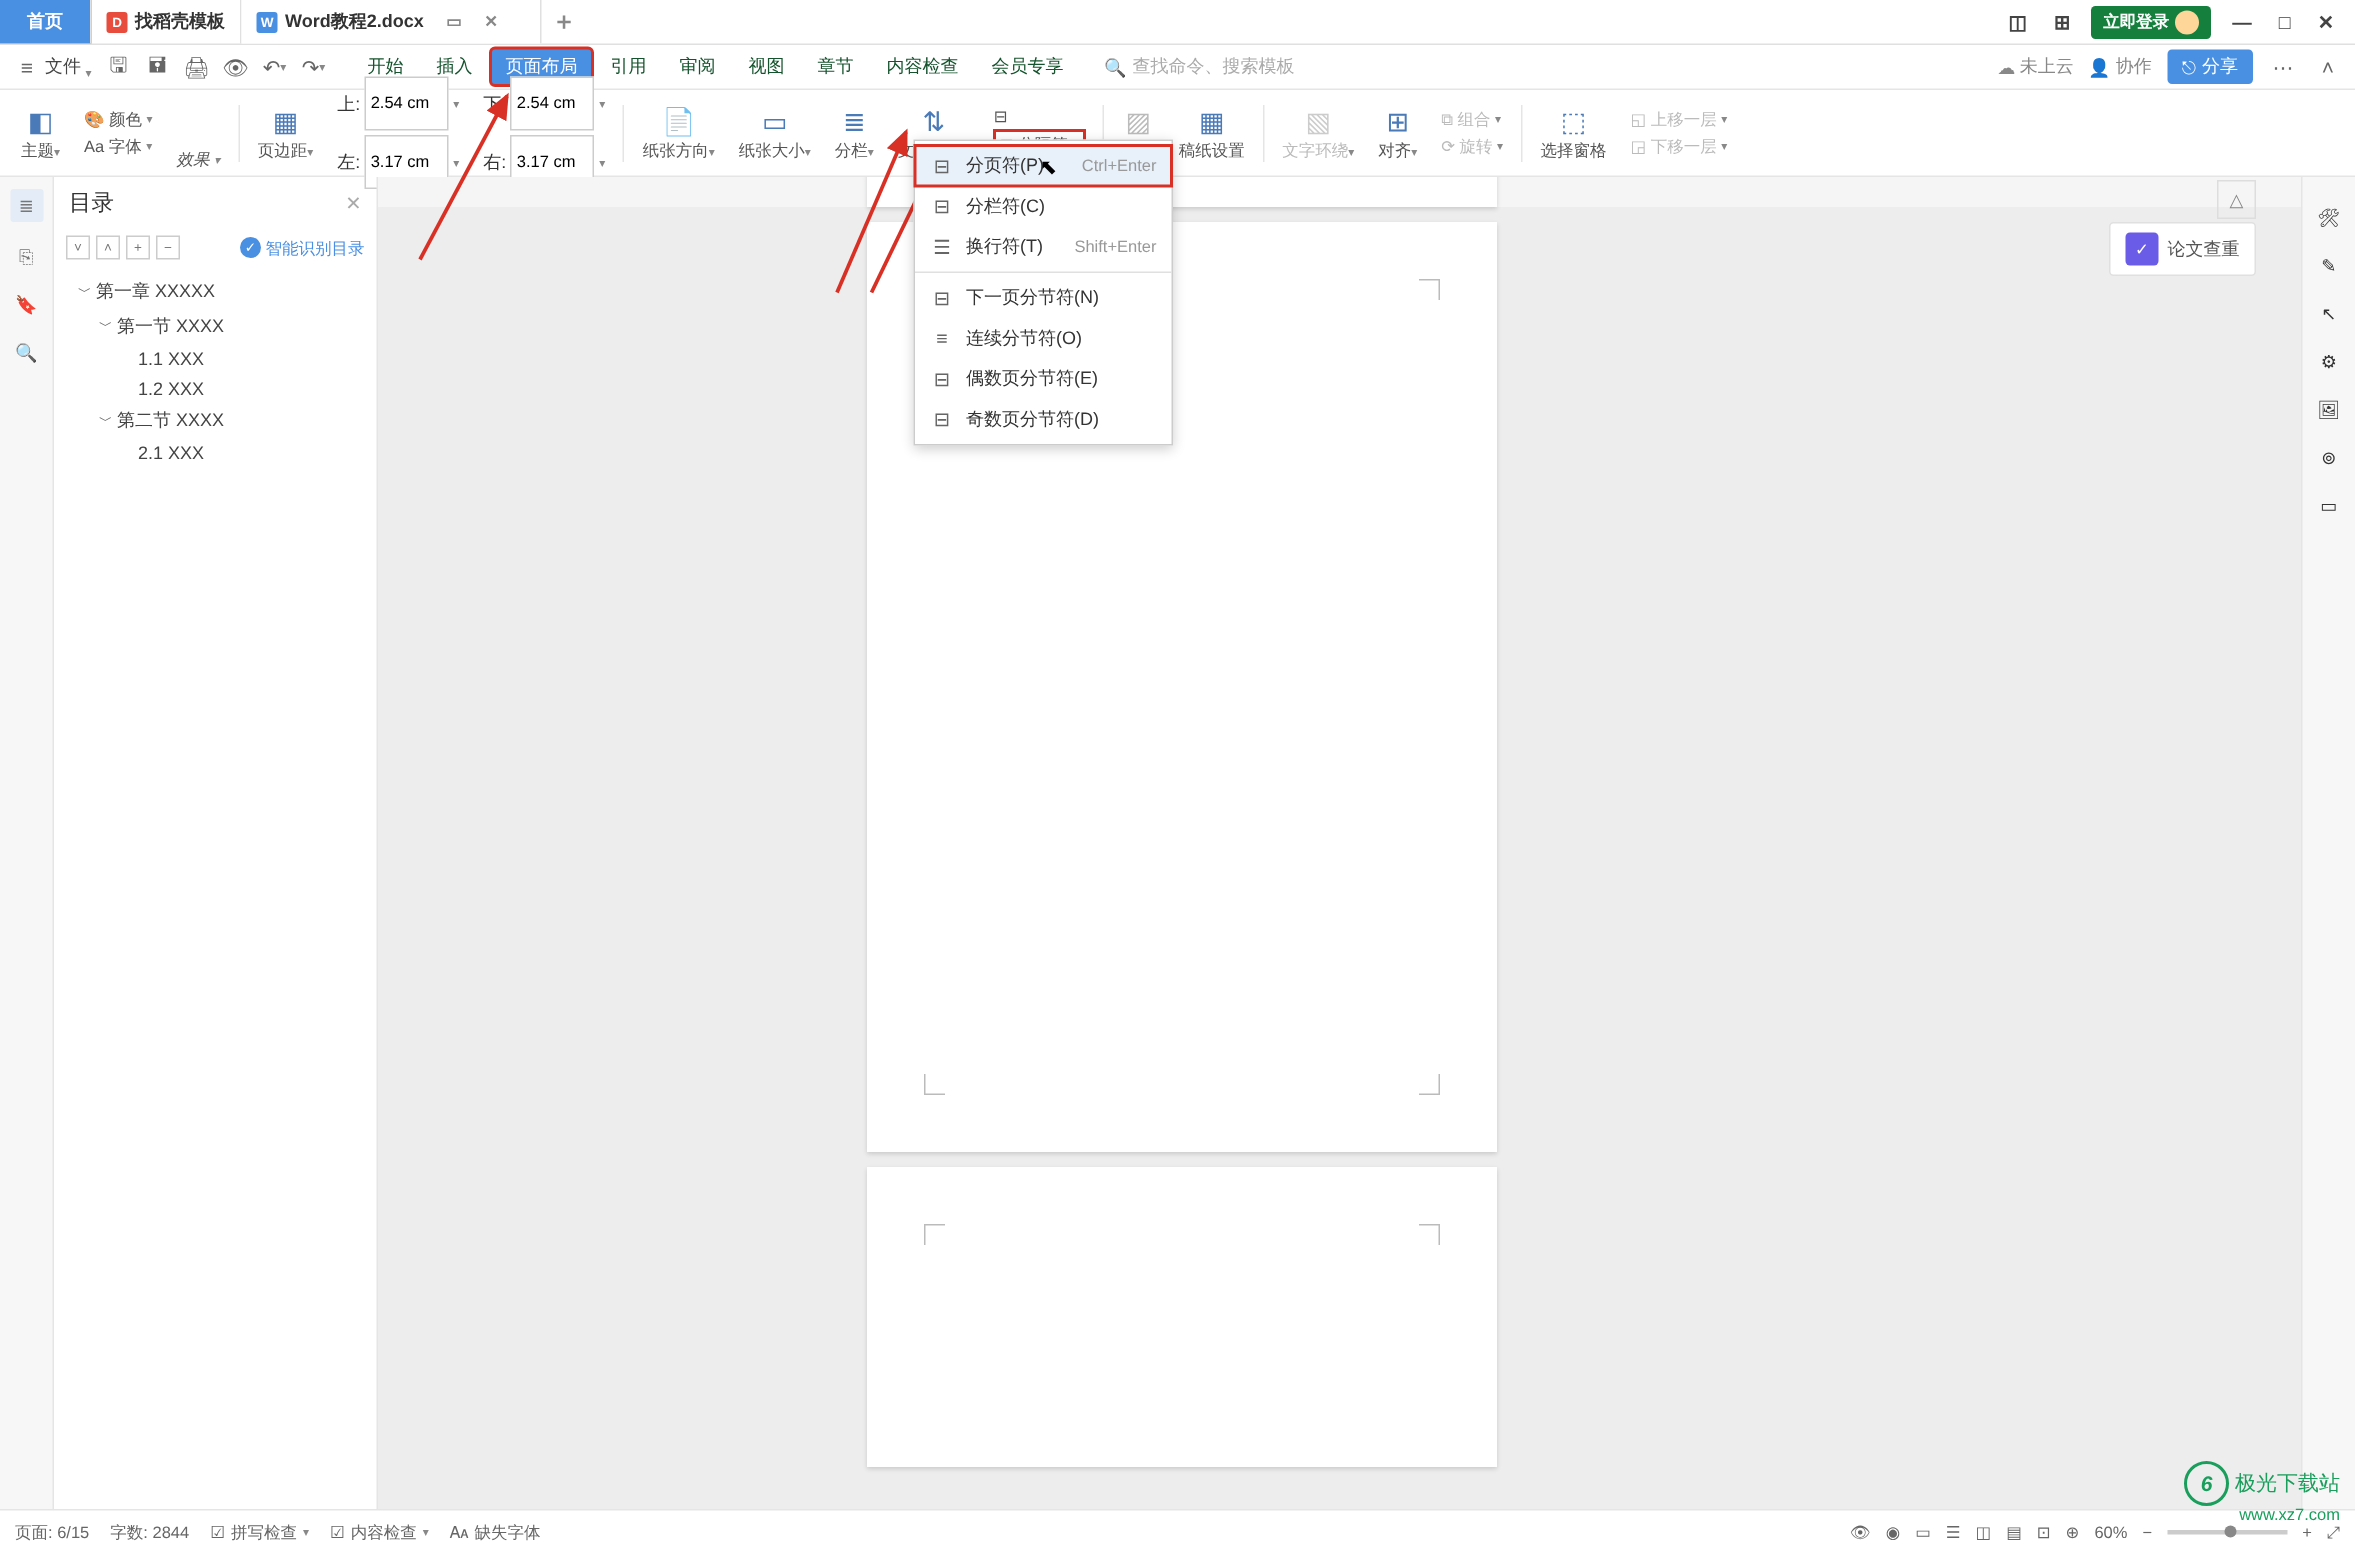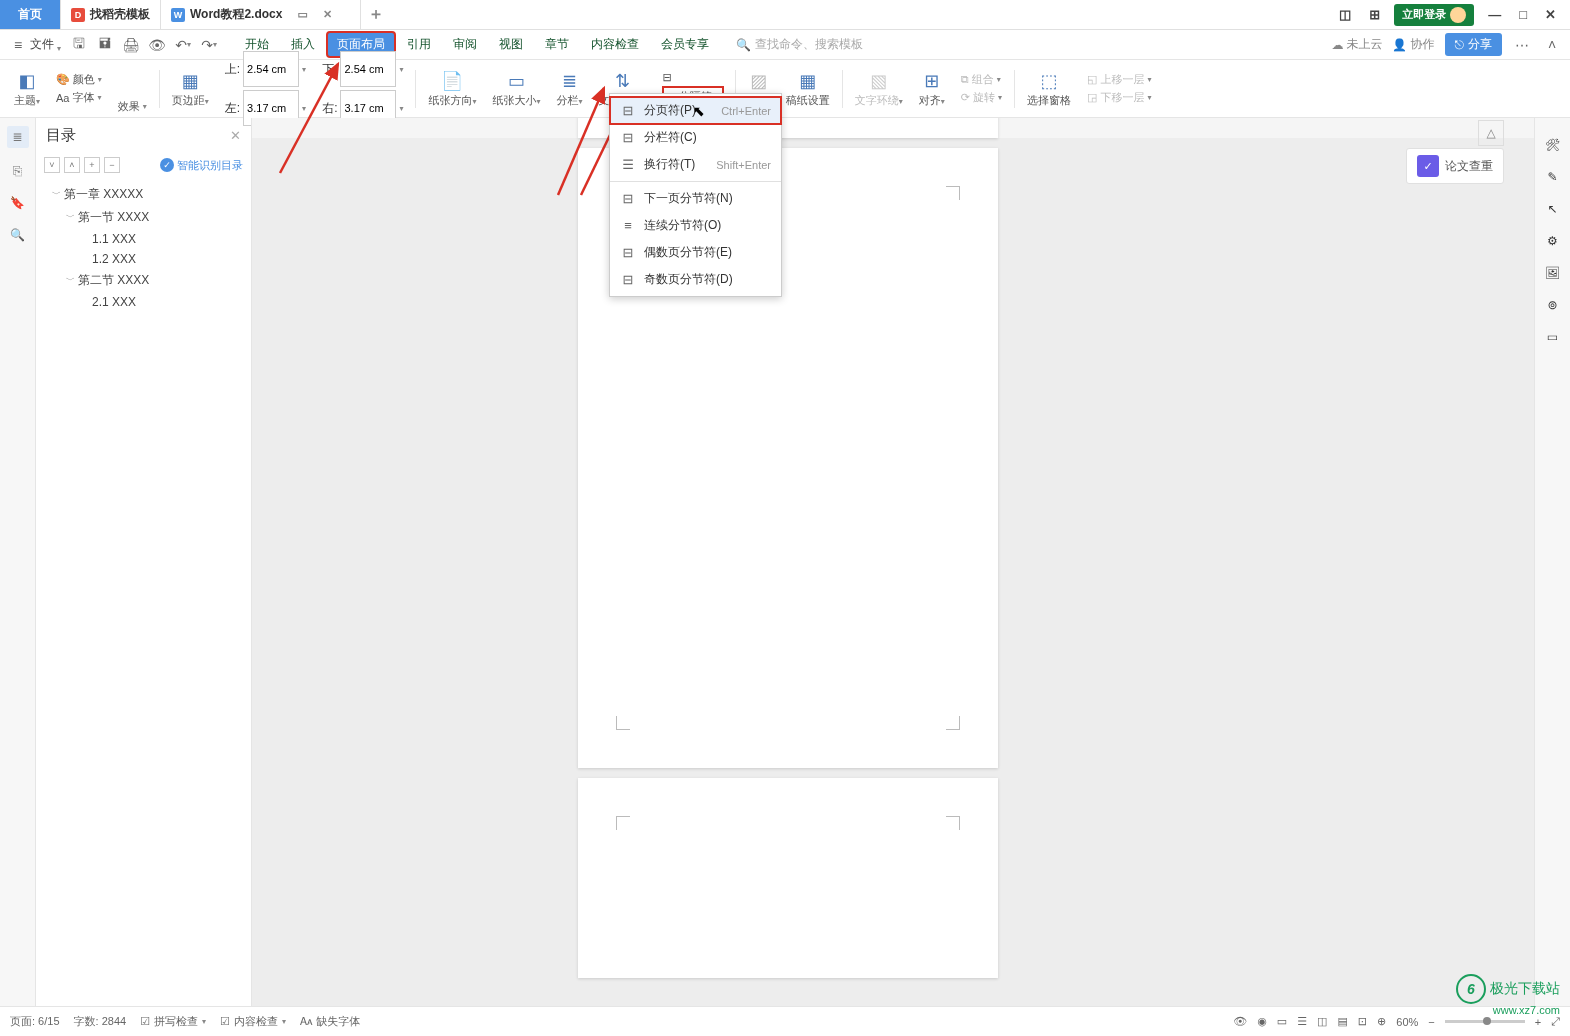--- a/index.html
+++ b/index.html
@@ -180,21 +180,21 @@
           <span class="dd">▾</span>
         </div>
       <div class="rb-mini">
           <span>Aa</span>
           <span>字体</span>
           <span class="dd">▾</span>
         </div>
     </div>
   </div>
   <div class="rb-group">
-    <div class="rb-mini" style="margin-top:36px;">
+    <div class="rb-mini" style="margin-top:36px;font-style:italic;">
         <span>效果</span>
         <span class="dd">▾</span>
       </div>
   </div>
   <div class="rb-sep"></div>
   <div class="rb-group">
     <div class="rb-stack">
         <span class="ic">▦</span>
         <span><span>页边距</span><span class="dd">▾</span></span>
       </div>

